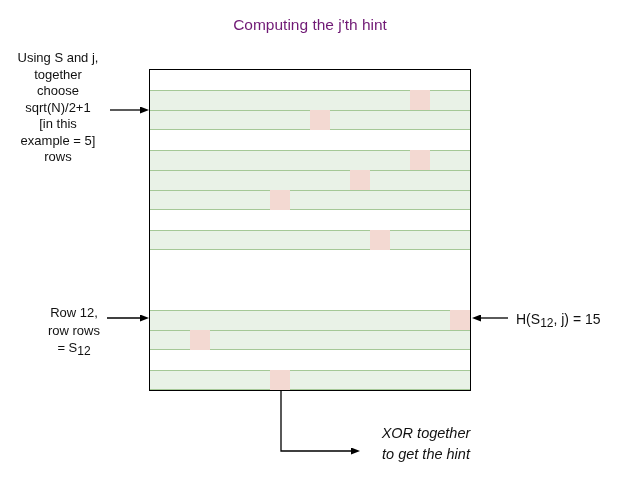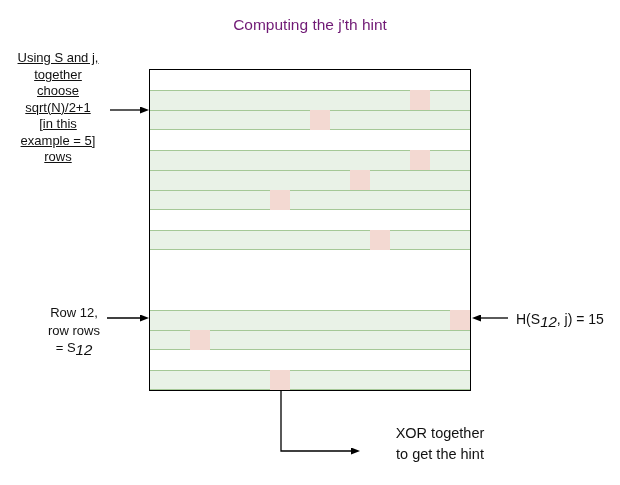--- a/index.html
+++ b/index.html
@@ -54,29 +54,28 @@
     pointer-events: none;
   }
   .ann {
     position: absolute;
     z-index: 4;
     font-size: 13px;
     line-height: 16.5px;
     text-align: center;
     color: #111;
   }
-  .ann-choose { left: 2px; top: 50px; width: 112px; text-decoration: underline; }
+  .ann-choose { left: 2px; top: 50px; width: 112px; }
   .ann-row12 { left: 24px; top: 304px; width: 100px; line-height: 17.5px; }
   .ann-hash  { left: 516px; top: 310px; width: 110px; text-align: left; font-size: 14px; line-height: 18px; }
-  .ann-xor   { left: 370px; top: 423px; width: 140px; font-size: 14.5px; line-height: 21px; }
+  .ann-xor   { left: 356px; top: 423px; width: 140px; font-size: 14.5px; line-height: 21px; font-style: italic; }
   sub.sb {
-    font-size: 15px;
+    font-size: 12px;
     vertical-align: -3px;
     line-height: 0;
-    font-style: italic;
   }
 </style>
 </head>
 <body>
 
 <div class="title">Computing the j'th hint</div>
 
 <div class="matrix">
   <div class="matrix-rows">
       <div class="grow" style="top: 20px;"></div>

